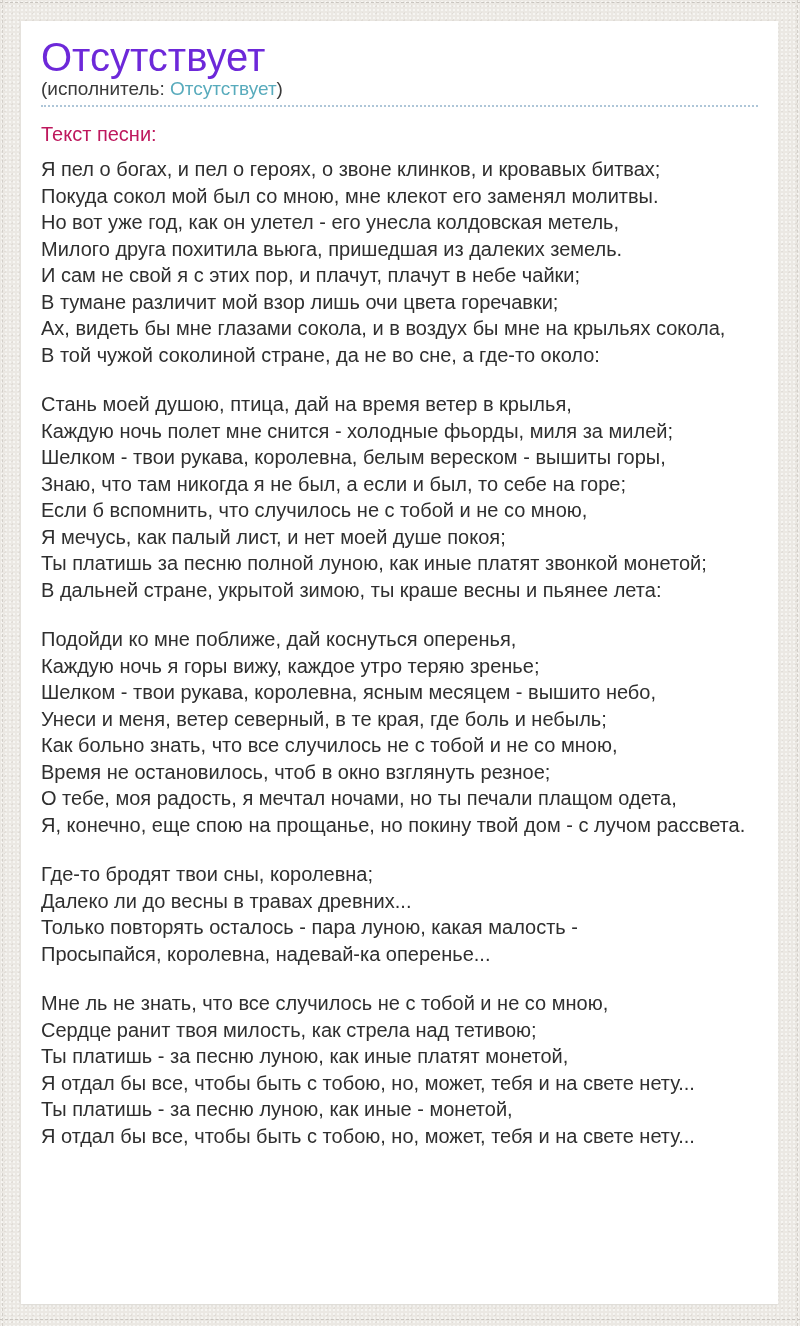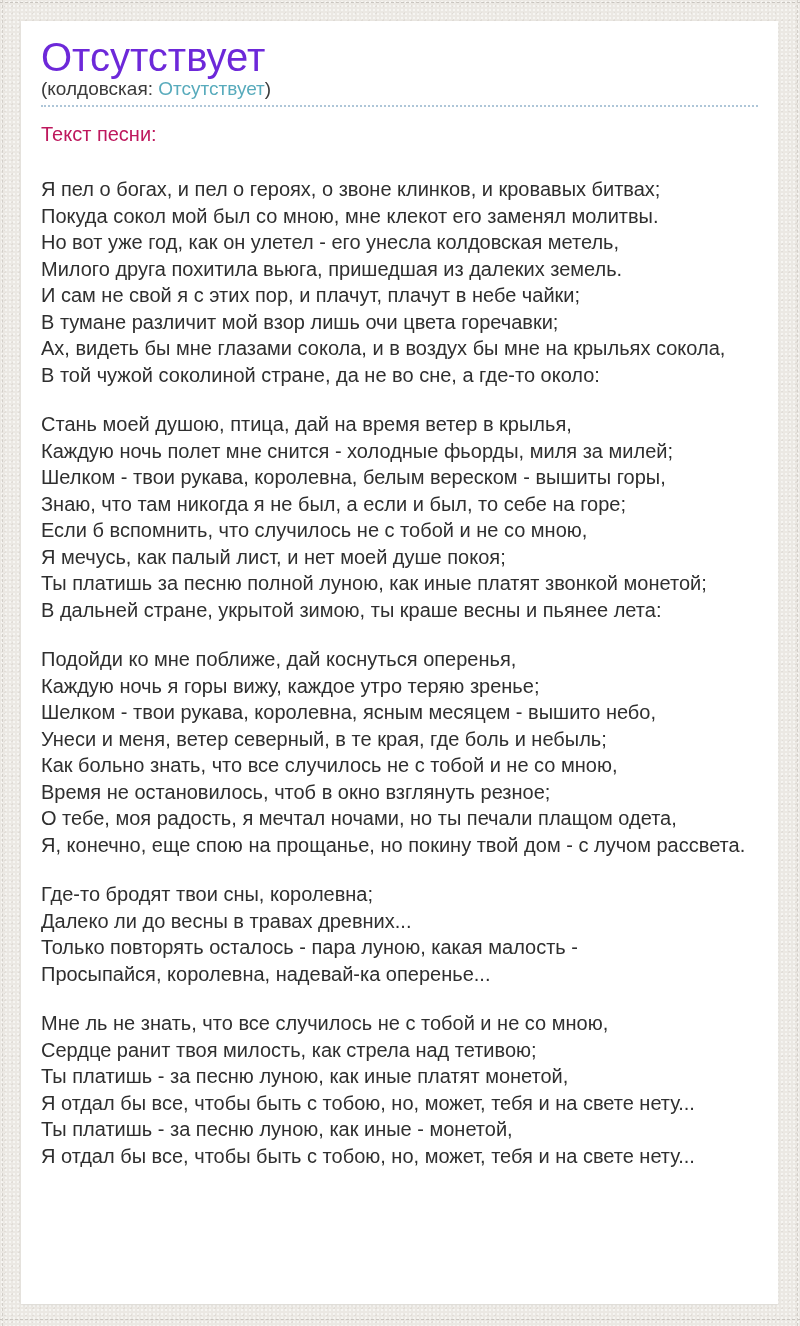--- a/index.html
+++ b/index.html
@@ -66,21 +66,21 @@
 
   .lyrics-heading {
     margin: 14px 0 0 0;
     font-size: 20px;
     line-height: 27px;
     font-weight: 400;
     color: #be185d;
   }
 
   .lyrics {
-    margin-top: 28px;
+    margin-top: 8px;
   }
   .stanza {
     margin: 0 0 23px 0;
     font-size: 20px;
     line-height: 26.5px;
     color: #2f2f2f;
     white-space: pre-line;
   }
 </style>
 </head>
@@ -88,21 +88,21 @@
 
 <div class="stitch top"></div>
 <div class="stitch bottom"></div>
 <div class="stitch left"></div>
 <div class="stitch right"></div>
 
 <div class="card">
 
   <div class="header">
     <a class="song-title">Отсутствует</a>
-    <div class="subtitle"><span>(колдовская: </span><a class="artist-link">Отсутствует</a><span>)</span>
+    <div class="subtitle"><span>(исполнитель: </span><a class="artist-link">Отсутствует</a><span>)</span>
     </div>
   </div>
 
   <div class="lyrics-heading">Текст песни:</div>
 
   <div class="lyrics">
     <p class="stanza">Я пел о богах, и пел о героях, о звоне клинков, и кровавых битвах;
 Покуда сокол мой был со мною, мне клекот его заменял молитвы.
 Но вот уже год, как он улетел - его унесла колдовская метель,
 Милого друга похитила вьюга, пришедшая из далеких земель.

